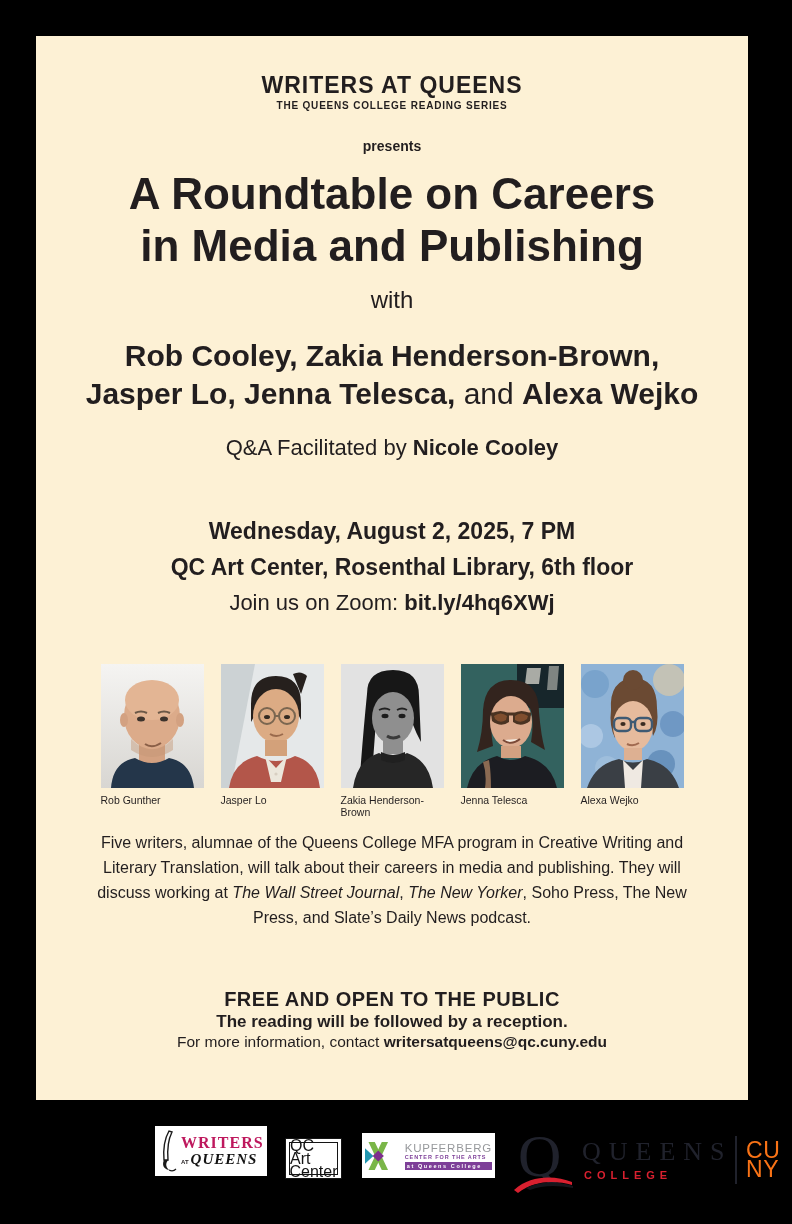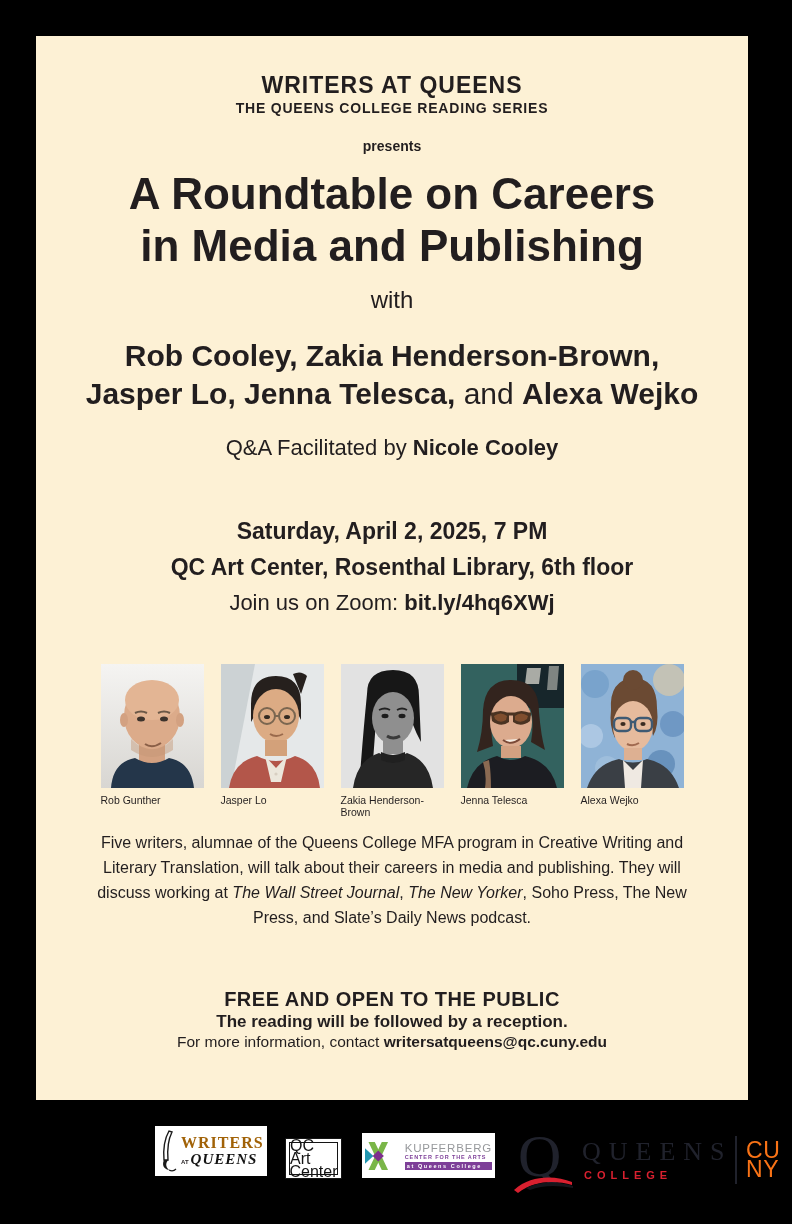--- a/index.html
+++ b/index.html
@@ -2,21 +2,21 @@
 <html><head>
 <meta charset="utf-8">
 <style>
   html,body{margin:0;padding:0;background:#000;}
   .canvas{position:relative;width:792px;height:1224px;background:#000;overflow:hidden;
           font-family:"Liberation Sans",sans-serif;}
   .poster{position:absolute;left:36px;top:36px;width:712px;height:1064px;background:#fdf1d5;}
   .poster .block{position:absolute;left:0;right:0;text-align:center;color:#221e1f;}
 
   .series-title{top:36px;font-size:23px;font-weight:bold;letter-spacing:1px;}
-  .series-subtitle{top:64px;font-size:14px;font-weight:bold;letter-spacing:0.8px;}
+  .series-subtitle{top:64px;font-size:10px;font-weight:bold;letter-spacing:0.8px;}
   .presents{top:102px;font-size:14px;font-weight:600;}
   .event-title{top:132px;font-size:44px;line-height:52px;font-weight:bold;color:#1a73b9;}
   .with-label{top:250px;font-size:24px;color:#1a73b9;}
   .speakers{top:301px;font-size:30px;line-height:38px;font-weight:bold;color:#1a73b9;}
   .speakers .light{font-weight:normal;}
   .facilitator{top:399px;font-size:22px;color:#1a73b9;}
   .facilitator b{font-weight:bold;}
   .when{top:482px;font-size:23px;font-weight:bold;}
   .where{top:518px;font-size:23px;font-weight:bold;padding-left:20px;}
   .zoomline{top:554px;font-size:22px;}
@@ -35,21 +35,21 @@
   .reception-line{top:976px;font-size:17px;font-weight:bold;}
   .contact-line{top:997px;font-size:15.5px;}
   .contact-line b{font-weight:bold;}
 
   
   .logo-band{position:absolute;left:0;top:1100px;width:792px;height:124px;}
   .waq-box{position:absolute;left:155px;top:26px;width:112px;height:50px;background:#fff;
            display:flex;align-items:center;padding-left:4px;box-sizing:border-box;}
   .waq-text{line-height:1;margin-left:2px;}
   .waq-writers{font-family:"Liberation Serif",serif;font-weight:bold;font-size:16px;
-               color:#a16207;letter-spacing:1px;}
+               color:#be185d;letter-spacing:1px;}
   .waq-line2{display:flex;align-items:flex-end;margin-top:1px;}
   .waq-at{font-size:6px;font-weight:bold;color:#221e1f;margin-right:2px;margin-bottom:2px;}
   .waq-queens{font-family:"Liberation Serif",serif;font-style:italic;font-weight:bold;
               font-size:15px;color:#141414;letter-spacing:1px;}
 
   .qcart-box{position:absolute;left:285px;top:38px;width:55px;height:39px;background:#fff;
              border:1px solid #141414;display:flex;align-items:center;justify-content:center;}
   .qcart-inner{border:1px solid #141414;width:47px;height:31px;display:flex;flex-direction:column;
                align-items:center;justify-content:center;font-size:16px;line-height:13px;color:#141414;}
 
@@ -87,21 +87,21 @@
       <div>in Media and Publishing</div>
     </div>
 
     <div class="block speakers">
       <div>Rob Cooley, Zakia Henderson-Brown,</div>
       <div><span>Jasper Lo, Jenna Telesca,</span><span class="light"> and </span><span>Alexa Wejko</span></div>
     </div>
 
     <div class="block facilitator"><span>Q&amp;A Facilitated by </span><b>Nicole Cooley</b></div>
 
-    <div class="block when">Saturday, April 2, 2025, 7 PM</div>
+    <div class="block when">Wednesday, August 2, 2025, 7 PM</div>
     <div class="block where">QC Art Center, Rosenthal Library, 6th floor</div>
     <div class="block zoomline"><span>Join us on Zoom: </span><b>bit.ly/4hq6XWj</b></div>
 
     <div class="block photo-row">
 
       <div class="photo-cell">
         <svg viewBox="0 0 103 124">
           <defs>
               <linearGradient id="bg1" x1="0" y1="0" x2="0" y2="1">
             <stop offset="0" stop-color="#f5f4f2"></stop>

